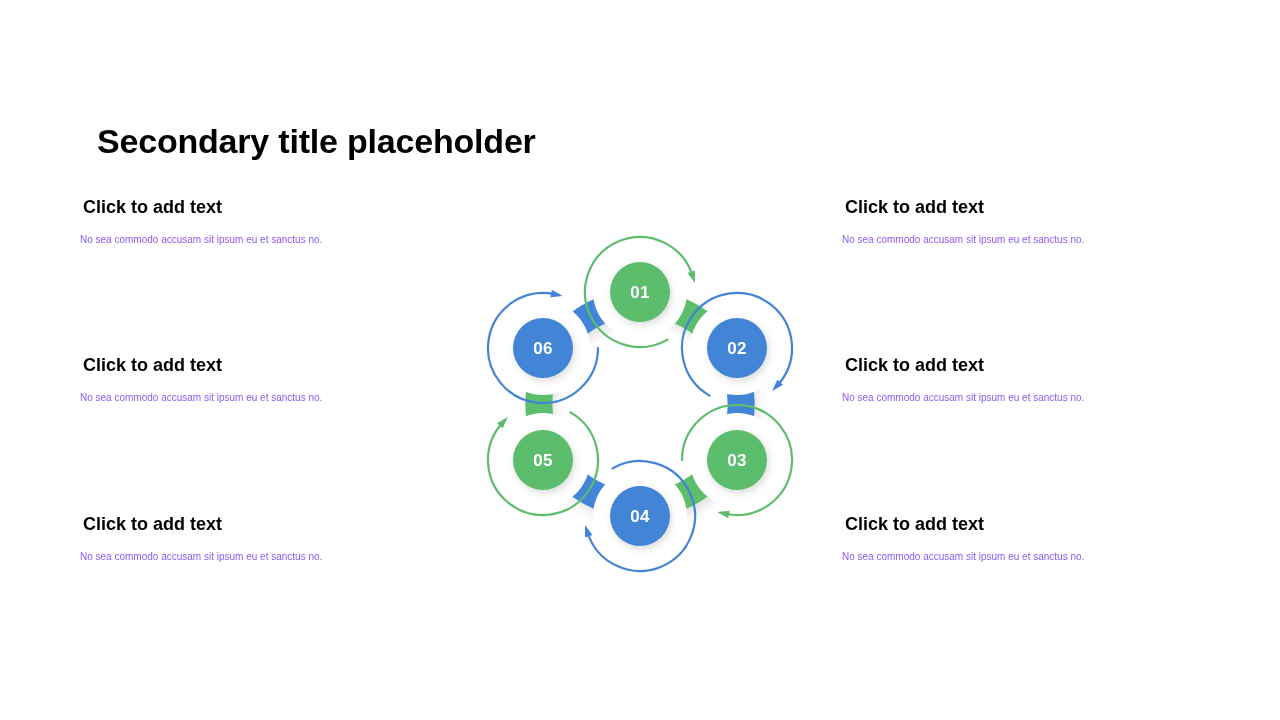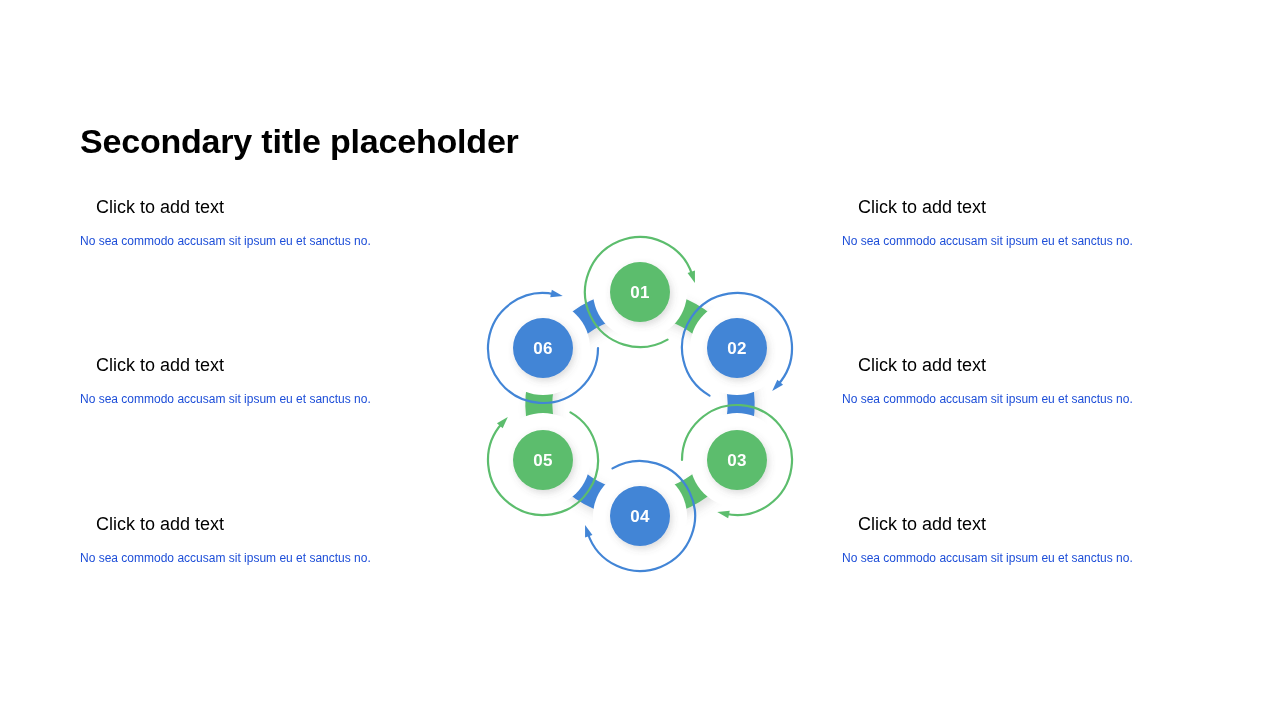--- a/index.html
+++ b/index.html
@@ -17,45 +17,45 @@
   }
 
   #slide {
     position: absolute;
     inset: 0;
   }
 
   
   .slide-title {
     position: absolute;
-    left: 80px;
+    left: 97px;
     top: 122px;
     font-size: 34px;
     font-weight: bold;
     letter-spacing: -0.2px;
     color: #000000;
     white-space: nowrap;
   }
 
   
   .text-block {
     position: absolute;
     width: 330px;
   }
   .text-block .tb-heading {
     font-size: 18px;
-    font-weight: normal;
+    font-weight: bold;
     color: #000000;
-    margin: 0 0 14px 16px;
+    margin: 0 0 14px 3px;
     line-height: 1.15;
   }
   .text-block .tb-body {
-    font-size: 12px;
+    font-size: 10px;
     font-weight: normal;
-    color: #1d4ed8;
+    color: #8b5cf6;
     margin: 0;
     line-height: 1.52;
   }
 
   .tb-left  { left: 80px; }
   .tb-right { left: 842px; }
   .tb-row1 { top: 197px; }
   .tb-row2 { top: 355px; }
   .tb-row3 { top: 514px; }
 

